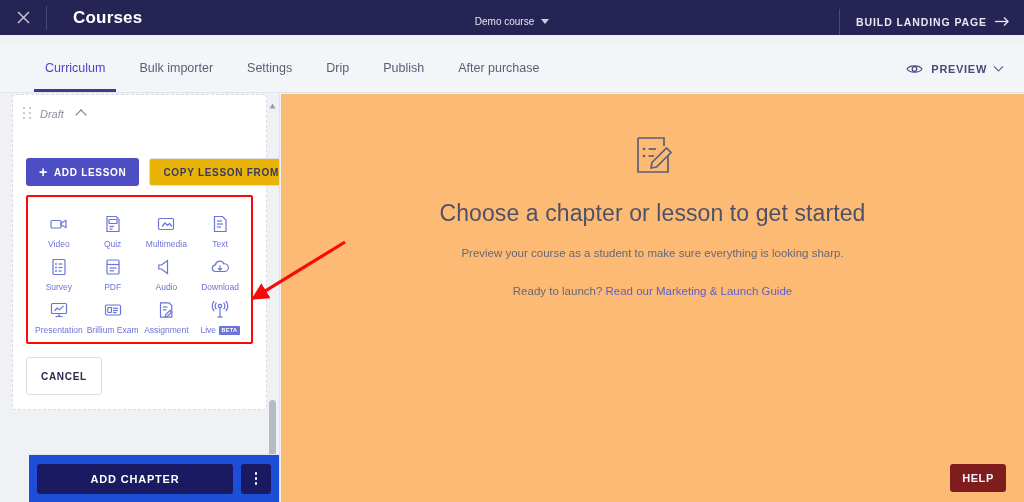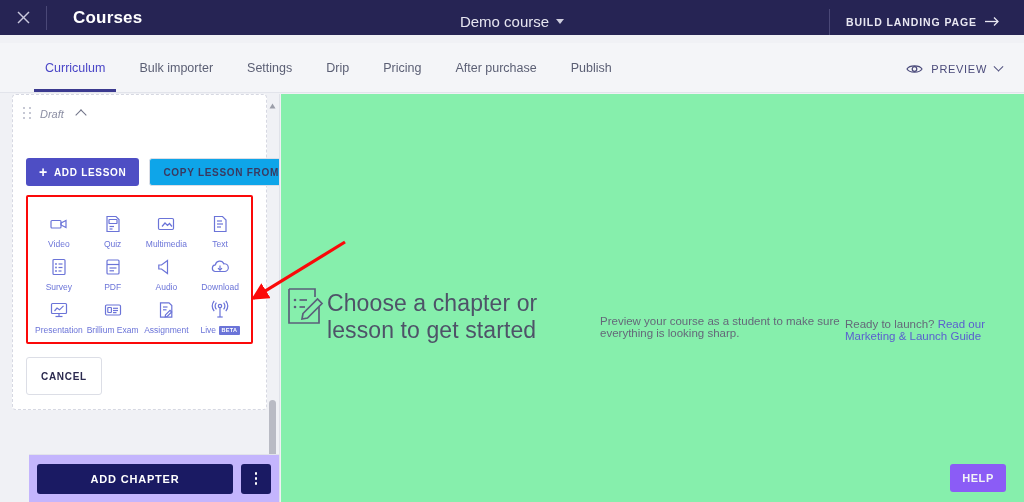--- a/index.html
+++ b/index.html
@@ -24,34 +24,34 @@
   .topbar-title {
     color: #ffffff; font-size: 17px; font-weight: bold; letter-spacing: .2px;
     margin-left: 26px;
   }
   .topbar-center {
     position: absolute; left: 0; right: 0; top: 0; height: 43px;
     display: flex; align-items: center; justify-content: center; pointer-events: none;
   }
   .course-select {
     display: flex; align-items: center; gap: 7px; pointer-events: auto; cursor: pointer;
-    color: #e6e5f0; font-size: 15px;
+    color: #e6e5f0; font-size: 10px;
   }
   .caret-down {
     width: 0; height: 0; border-left: 4.5px solid transparent; border-right: 4.5px solid transparent;
     border-top: 5px solid #cfceDE;
   }
   .topbar-right {
     position: absolute; right: 0; top: 0; height: 43px; display: flex; align-items: center;
   }
   .topbar-right-divider { width: 1px; height: 26px; background: #4a4877; margin-right: 16px; }
   .build-landing {
     display: flex; align-items: center; gap: 8px; color: #e8e7f2;
     font-size: 10.5px; font-weight: bold; letter-spacing: .9px; cursor: pointer;
-    padding-right: 24px;
+    padding-right: 14px;
   }
 
   
   .navbar {
     position: absolute; left: 0; top: 43px; width: 1024px; height: 50px;
     background: #f4f5f8; border-bottom: 1px solid #e2e4eb;
     display: flex; align-items: stretch;
   }
   .tabs { display: flex; align-items: stretch; margin-left: 28px; }
   .tab {
@@ -59,21 +59,21 @@
     color: #5b5f74; font-size: 12.5px; cursor: pointer;
   }
   .tab.active { color: #4a46c7; }
   .tab.active::after {
     content: ""; position: absolute; left: 6px; right: 6px; bottom: 0;
     height: 3px; background: #3b3a8f;
   }
   .preview-btn {
     position: absolute; right: 22px; top: 0; height: 52px;
     display: flex; align-items: center; gap: 8px;
-    color: #4a4a7a; font-size: 11px; font-weight: normal; letter-spacing: .7px; cursor: pointer;
+    color: #4a4a7a; font-size: 11px; font-weight: bold; letter-spacing: .7px; cursor: pointer;
   }
   .chev {
     width: 7px; height: 7px; border-right: 1.6px solid #4a4a7a; border-bottom: 1.6px solid #4a4a7a;
     transform: rotate(45deg) translate(-2px,-2px);
   }
 
   
   .sidebar {
     position: absolute; left: 0; top: 94px; width: 280px; bottom: 0;
     background: #f0f1f5; border-right: 1px solid #e0e2e9;
@@ -105,21 +105,21 @@
 
   .lesson-panel { padding: 0 13px 14px 13px; }
   .btn-row { display: flex; gap: 10px; margin: 26px 0 0 0; }
   .btn {
     height: 28px; border-radius: 3px; display: inline-flex; align-items: center;
     justify-content: center; font-size: 10px; font-weight: bold; letter-spacing: .7px;
     cursor: pointer; padding: 0 13px; white-space: nowrap;
   }
   .btn-primary { background: #4e4ec4; color: #fff; gap: 6px; }
   .btn-primary .plus { font-size: 14px; font-weight: bold; line-height: 1; }
-  .btn-outline { background: #0ea5e9; border: 1px solid #dcdee6; color: #3a3960; }
+  .btn-outline { background: #eab308; border: 1px solid #dcdee6; color: #3a3960; }
 
   .type-grid-wrap {
     border: 2.5px solid #fb0909; border-radius: 2px; margin-top: 9px;
     padding: 17px 4px 7px 4px;
   }
   .type-grid { display: grid; grid-template-columns: repeat(4, 1fr); row-gap: 8px; }
   .type-item {
     display: flex; flex-direction: column; align-items: center; gap: 5px; cursor: pointer;
   }
   .type-icon { width: 20px; height: 20px; color: #6b74d8; }
@@ -131,21 +131,21 @@
   }
   .cancel-row { margin-top: 13px; }
   .btn-cancel {
     height: 38px; border: 1px solid #dcdee6; background: #fff; color: #2b2a4f;
     border-radius: 3px; font-size: 10px; font-weight: bold; letter-spacing: .7px;
     padding: 0 14px; display: inline-flex; align-items: center; cursor: pointer;
   }
 
   .sidebar-bottom {
     position: absolute; left: 0; right: 0; bottom: 0; height: 48px;
-    background: #c4b5fd; border-top: 1px solid #e2e4ea;
+    background: #1d4ed8; border-top: 1px solid #e2e4ea;
     display: flex; align-items: center; gap: 8px; padding: 0 8px; margin-left: 29px;
   }
   .add-chapter {
     flex: 1; height: 30px; background: #1a1a63; color: #fff; border-radius: 3px;
     display: flex; align-items: center; justify-content: center;
     font-size: 11px; font-weight: bold; letter-spacing: .8px; cursor: pointer;
   }
   .kebab {
     width: 30px; height: 30px; background: #1a1a63; border-radius: 3px;
     display: flex; flex-direction: column; align-items: center; justify-content: center;
@@ -161,33 +161,33 @@
     background: #b9bbc4; border-radius: 4px;
   }
   .sb-arrow {
     position: absolute; right: 0px; top: 2px; width: 7px; height: 7px;
     color: #9b9ea9;
   }
 
   
   .main {
     position: absolute; left: 281px; top: 94px; right: 0; bottom: 0;
-    background: #86efac; display: flex; 
+    background: #fdba74; display: flex; flex-direction: column;
     align-items: center; justify-content: flex-start; padding-top: 38px;
   }
   .empty-icon { color: #5b5f7a; margin-bottom: 18px; }
   .empty-title { font-size: 23px; color: #4e5268; font-weight: normal; letter-spacing: .1px; }
   .empty-sub { font-size: 11.5px; color: #646879; margin-top: 20px; }
   .empty-launch { font-size: 11.5px; color: #646879; margin-top: 26px; }
   .empty-launch a { color: #5a5fcf; text-decoration: none; cursor: pointer; }
 
   
   .help-btn {
     position: absolute; right: 18px; bottom: 10px; width: 56px; height: 28px;
-    background: #8b5cf6; color: #f2f3f7; border-radius: 3px;
+    background: #7f1d1d; color: #f2f3f7; border-radius: 3px;
     display: flex; align-items: center; justify-content: center;
     font-size: 11px; font-weight: bold; letter-spacing: .6px; cursor: pointer;
   }
 
   
   .annot { position: absolute; left: 0; top: 0; width: 1024px; height: 502px; pointer-events: none; }
 </style>
 </head>
 <body>
 
@@ -230,27 +230,24 @@
       <div class="tab">
           <span>Bulk importer</span>
         </div>
       <div class="tab">
           <span>Settings</span>
         </div>
       <div class="tab">
           <span>Drip</span>
         </div>
       <div class="tab">
-          <span>Pricing</span>
+          <span>Publish</span>
         </div>
       <div class="tab">
           <span>After purchase</span>
-        </div>
-      <div class="tab">
-          <span>Publish</span>
         </div>
     </div>
     <div class="preview-btn">
       <svg width="17" height="12" viewBox="0 0 17 12" fill="none" stroke="currentColor" stroke-width="1.2">
         <path d="M1 6 C3.5 1.8, 13.5 1.8, 16 6 C13.5 10.2, 3.5 10.2, 1 6 Z"></path>
         <circle cx="8.5" cy="6" r="2.3"></circle>
       </svg>
       <span>PREVIEW</span>
       <span class="chev"></span>
     </div>

